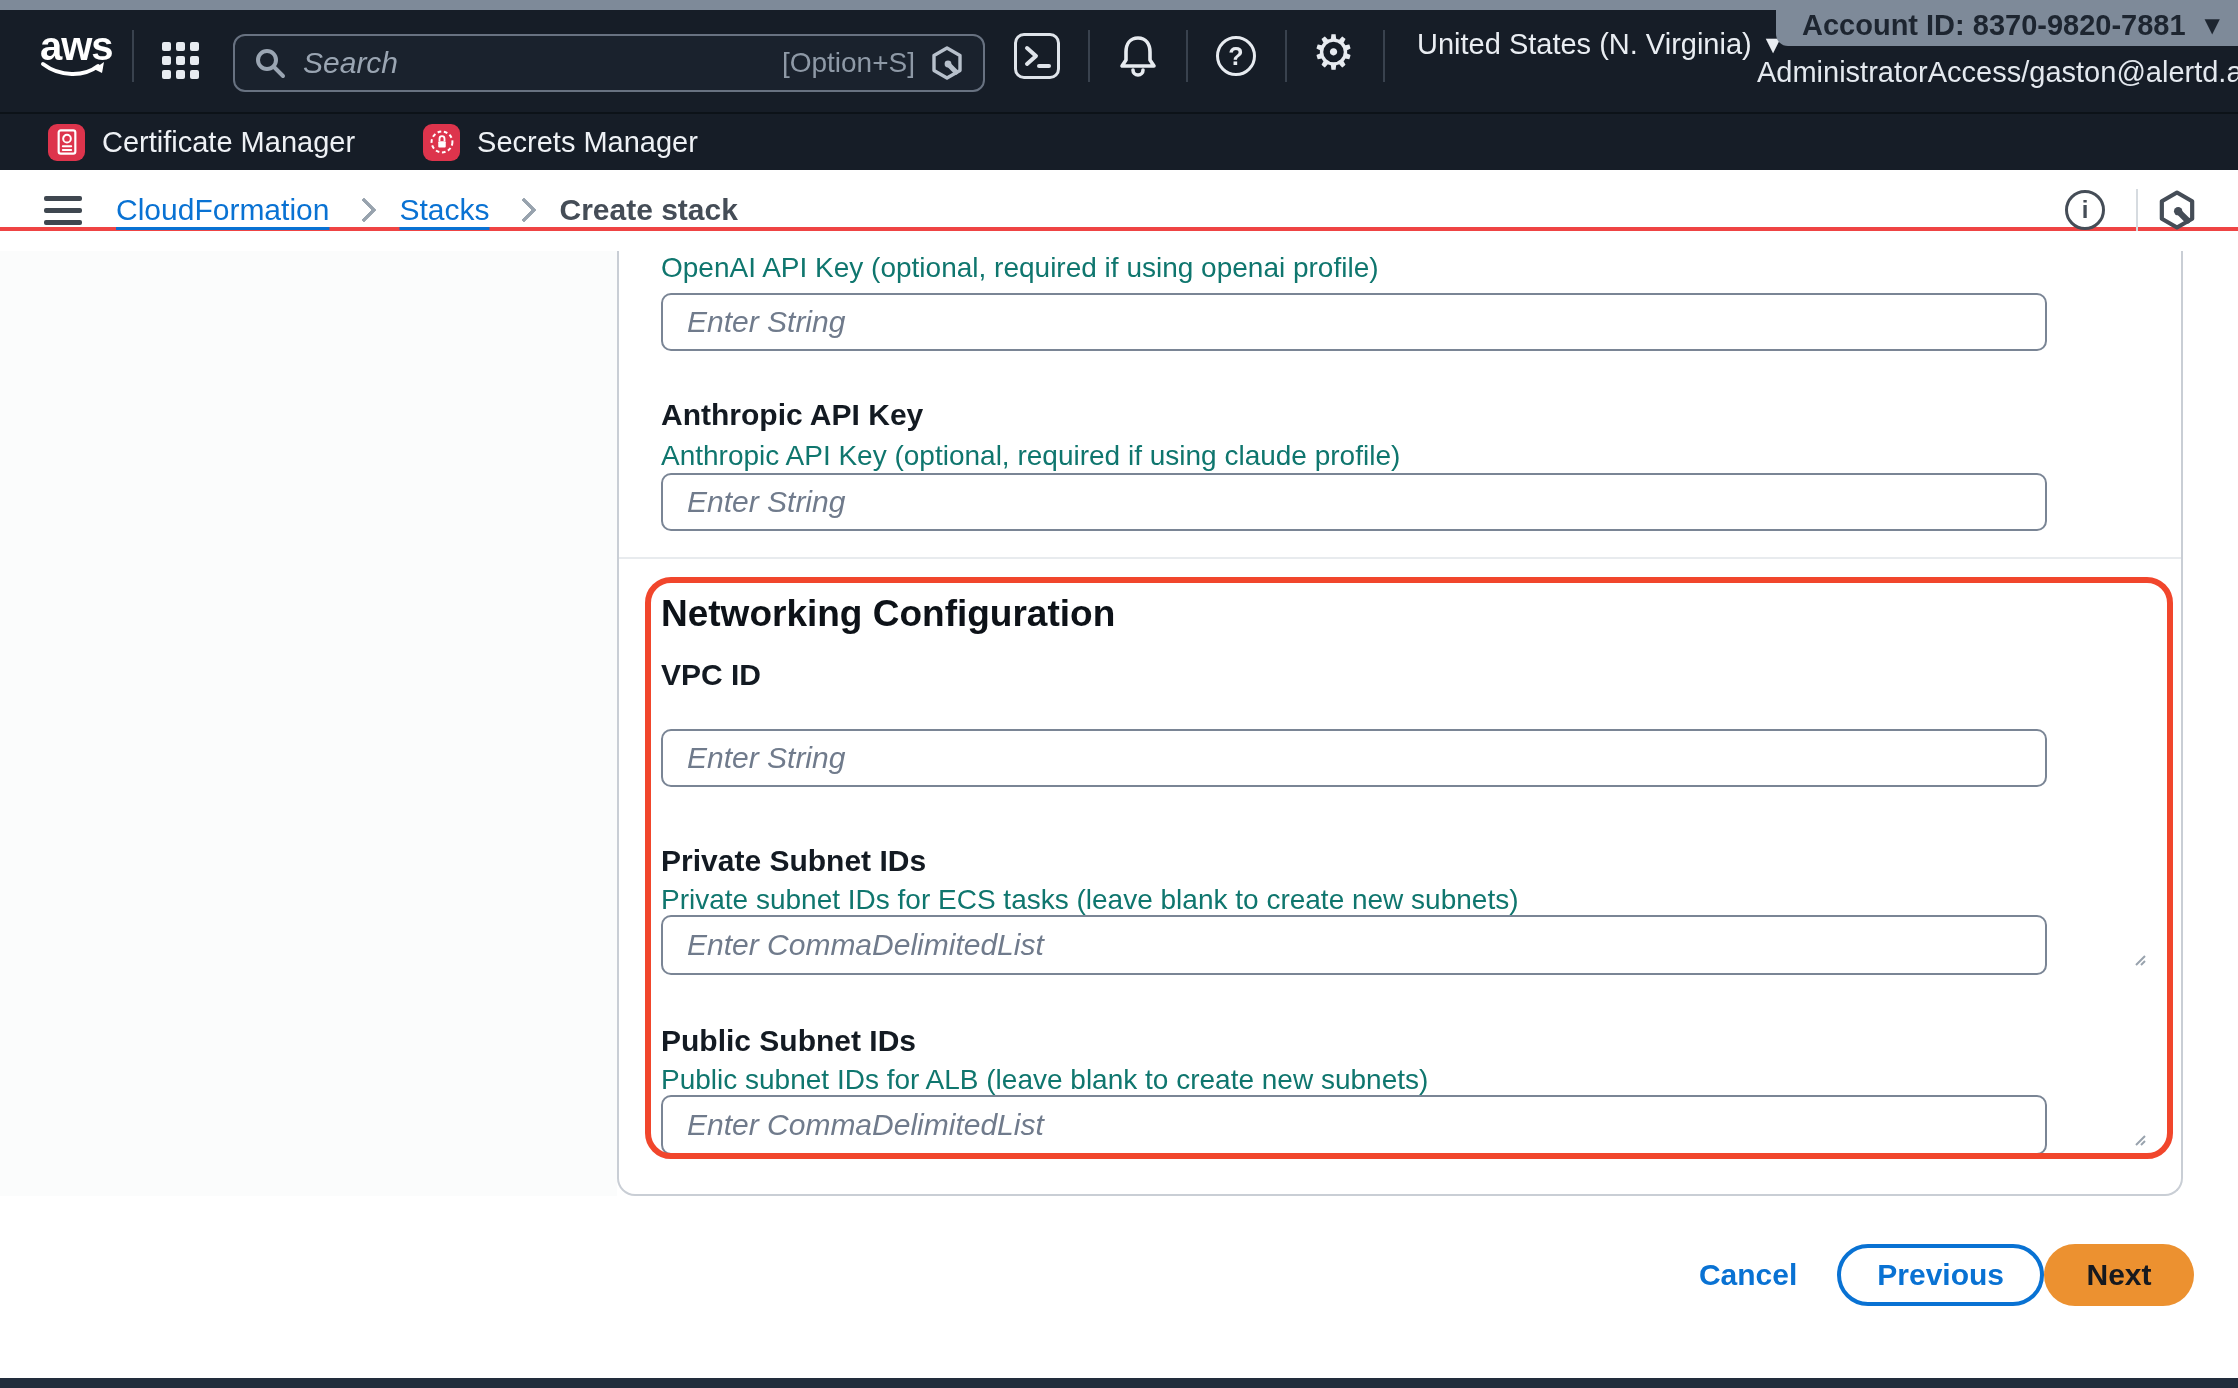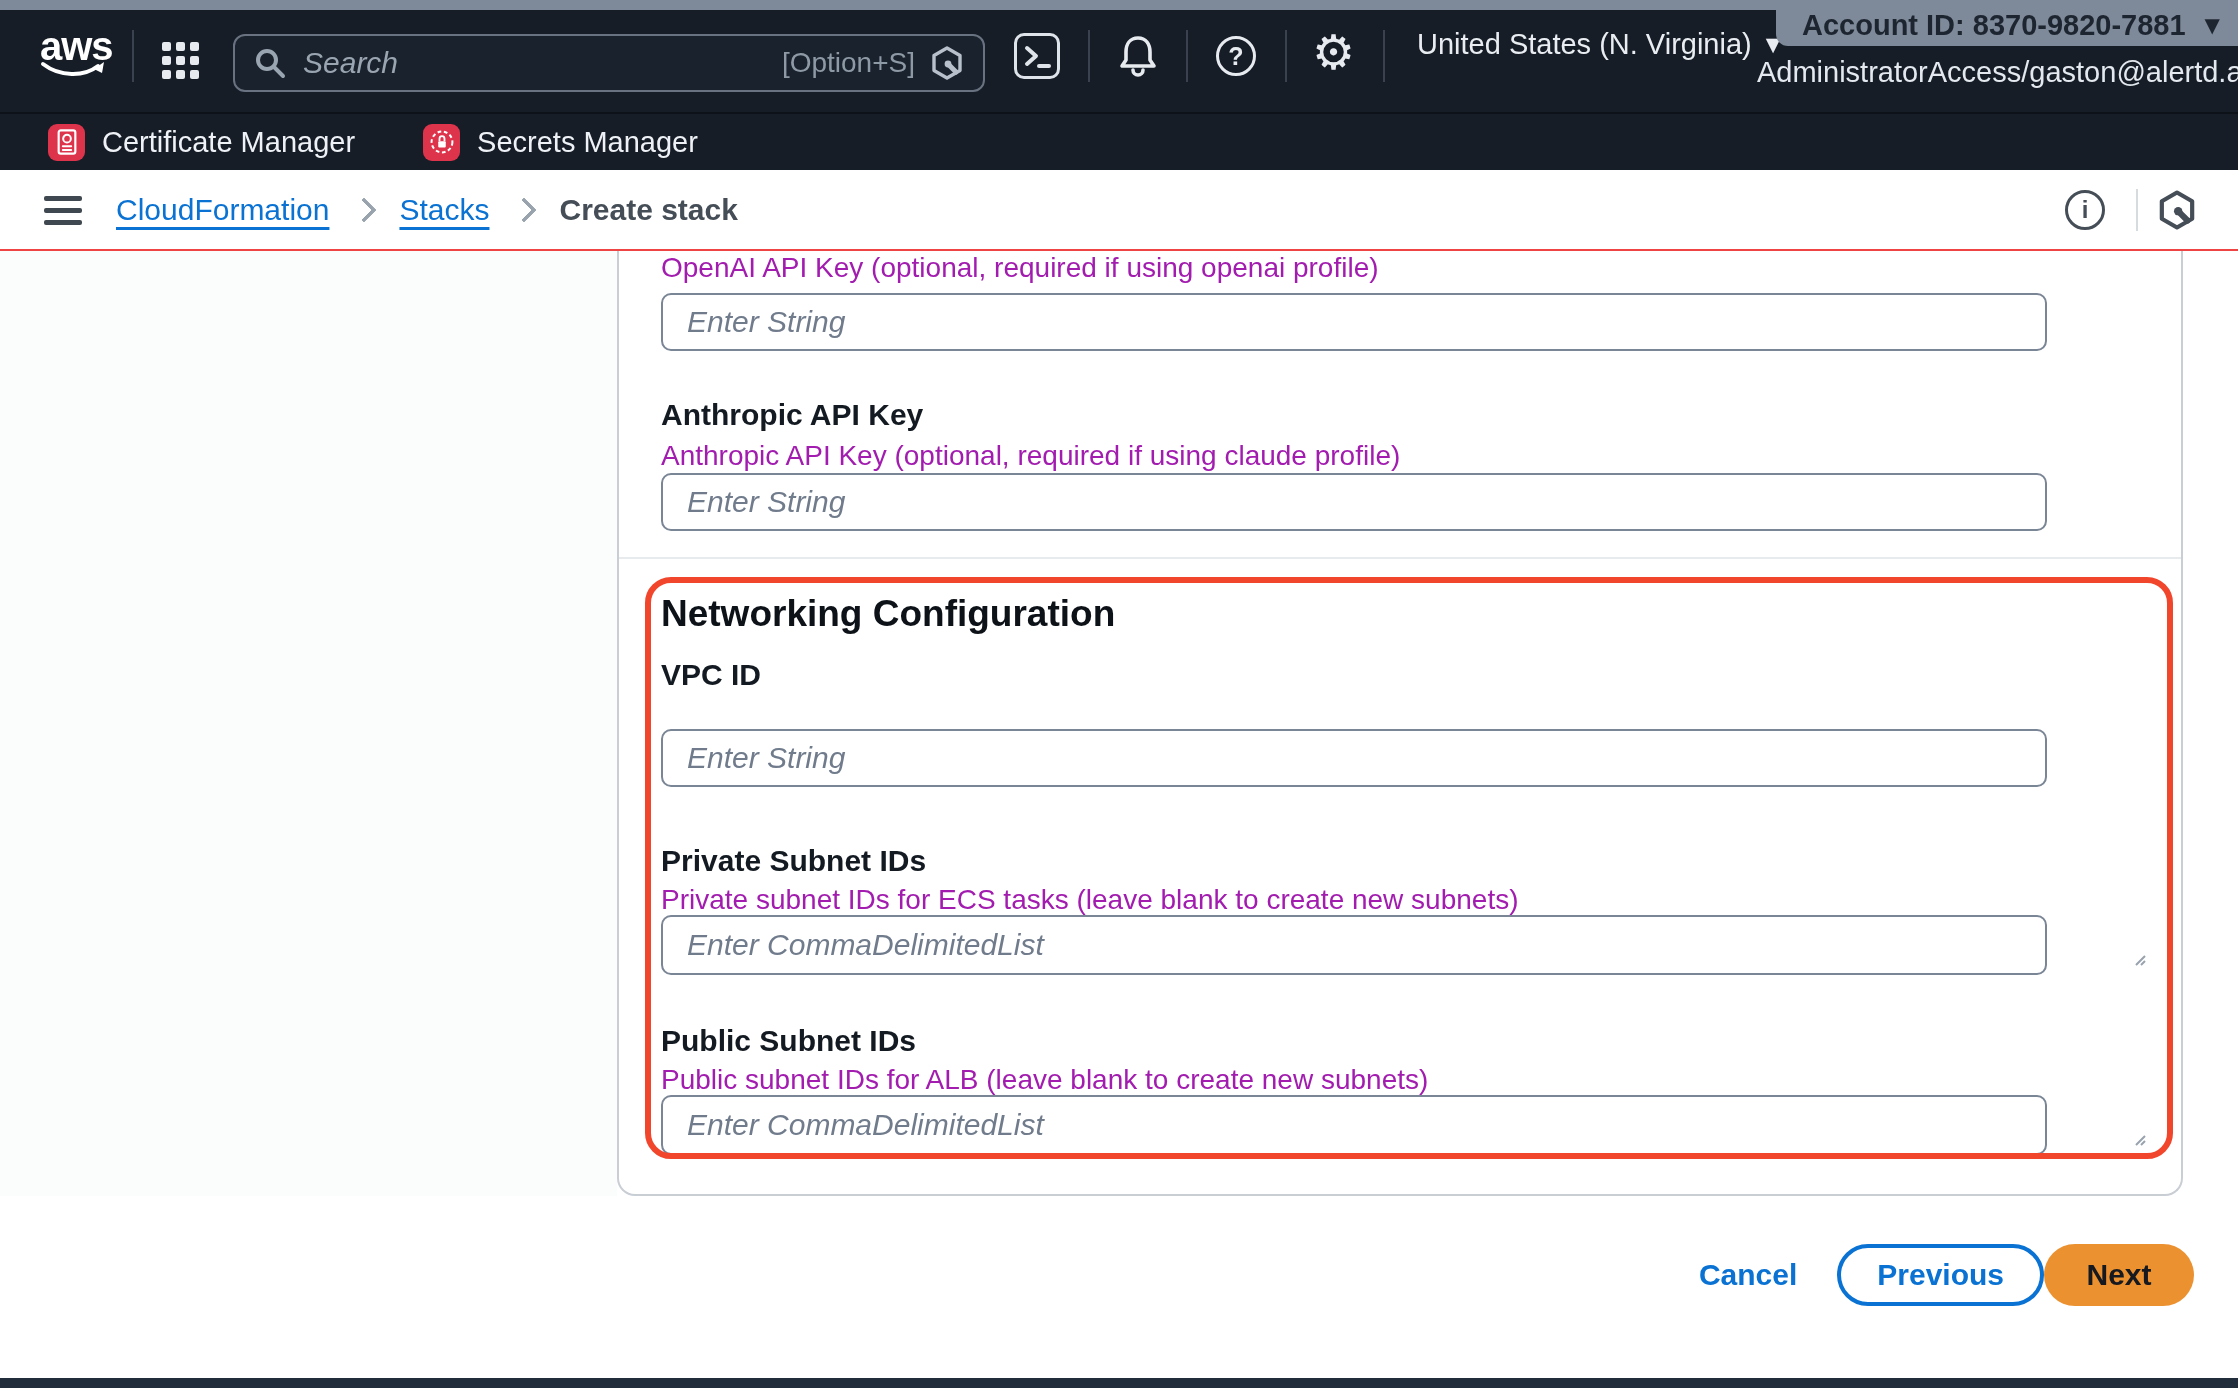--- a/index.html
+++ b/index.html
@@ -39,42 +39,42 @@
   .account-banner .caret{margin-left:auto;font-size:20px;font-family:"DejaVu Sans",sans-serif;}
 
   
   .favbar{position:absolute;left:0;top:112px;width:100%;height:58px;background:#161d27;border-top:2px solid #0c1218;
           box-sizing:border-box;display:flex;align-items:center;padding-left:36px;gap:56px;z-index:2;}
   .fav-item{display:flex;align-items:center;gap:17px;padding-left:12px;}
   .fav-ic{width:37px;height:37px;border-radius:9px;background:#dd344c;display:flex;align-items:center;justify-content:center;}
   .fav-label{color:#eef1f5;font-size:29px;}
 
   
-  .crumbbar{position:absolute;left:0;top:170px;width:100%;height:81px;background:#fff;border-bottom:2px solid #ef4444;
+  .crumbbar{position:absolute;left:0;top:170px;width:100%;height:61px;background:#fff;border-bottom:4px solid #ef4444;
             box-sizing:border-box;z-index:1;}
   .hamburger{position:absolute;left:44px;top:26px;display:flex;flex-direction:column;gap:7px;cursor:pointer;}
   .hamburger span{display:block;width:38px;height:5px;background:#3f4750;border-radius:2px;}
   .crumbs{position:absolute;left:116px;top:0;height:79px;display:flex;align-items:center;gap:24px;}
   .crumb-link{color:#0972d3;font-size:30px;text-decoration:underline;text-underline-offset:7px;cursor:pointer;}
   .crumb-current{color:#454d57;font-size:30px;font-weight:700;}
   .chev{width:14px;height:14px;border-top:4px solid #98a3ae;border-right:4px solid #98a3ae;transform:rotate(45deg);
         border-radius:1px;margin:0 2px;}
   .info-icon{position:absolute;left:2065px;top:20px;width:40px;height:40px;box-sizing:border-box;border:3px solid #454d57;
              border-radius:50%;display:flex;align-items:center;justify-content:center;color:#454d57;font-size:24px;
              font-weight:700;cursor:pointer;}
   .crumb-sep{position:absolute;left:2136px;top:19px;width:2px;height:42px;background:#d6dbe0;}
   .crumb-q{position:absolute;left:2156px;top:19px;cursor:pointer;}
 
   
   .content{position:absolute;left:0;top:251px;width:100%;height:1127px;background:#fff;}
   .side-strip{position:absolute;left:0;top:0;width:617px;height:945px;background:#fbfcfc;}
   .card{position:absolute;left:617px;top:0;width:1566px;height:945px;box-sizing:border-box;background:#fff;
         border:2px solid #c9ced5;border-top:none;border-radius:0 0 18px 18px;}
   .fld-label{position:absolute;left:42px;color:#131a22;font-size:30px;font-weight:700;line-height:36px;}
-  .fld-desc{position:absolute;left:42px;color:#a21caf;font-size:28px;line-height:34px;text-align:center;}
+  .fld-desc{position:absolute;left:42px;color:#0f766e;font-size:28px;line-height:34px;text-align:center;}
   .tinput{position:absolute;left:42px;width:1386px;height:58px;box-sizing:border-box;border:2px solid #7a8595;
           border-radius:10px;background:#fff;font-size:30px;color:#16191f;padding:8px 24px;font-family:inherit;outline:none;}
   .tinput::placeholder{color:#707b8c;font-style:italic;}
   .ta-grip{position:absolute;pointer-events:none;}
   .divider{position:absolute;left:0;top:306px;width:100%;height:2px;background:#e8ebee;}
   .section-heading{position:absolute;left:42px;top:342px;color:#0d1218;font-size:37px;font-weight:700;}
   .annotation{position:absolute;left:26px;top:326px;width:1528px;height:582px;box-sizing:border-box;
               border:6px solid #f1462c;border-radius:26px;pointer-events:none;z-index:3;}
 
   

